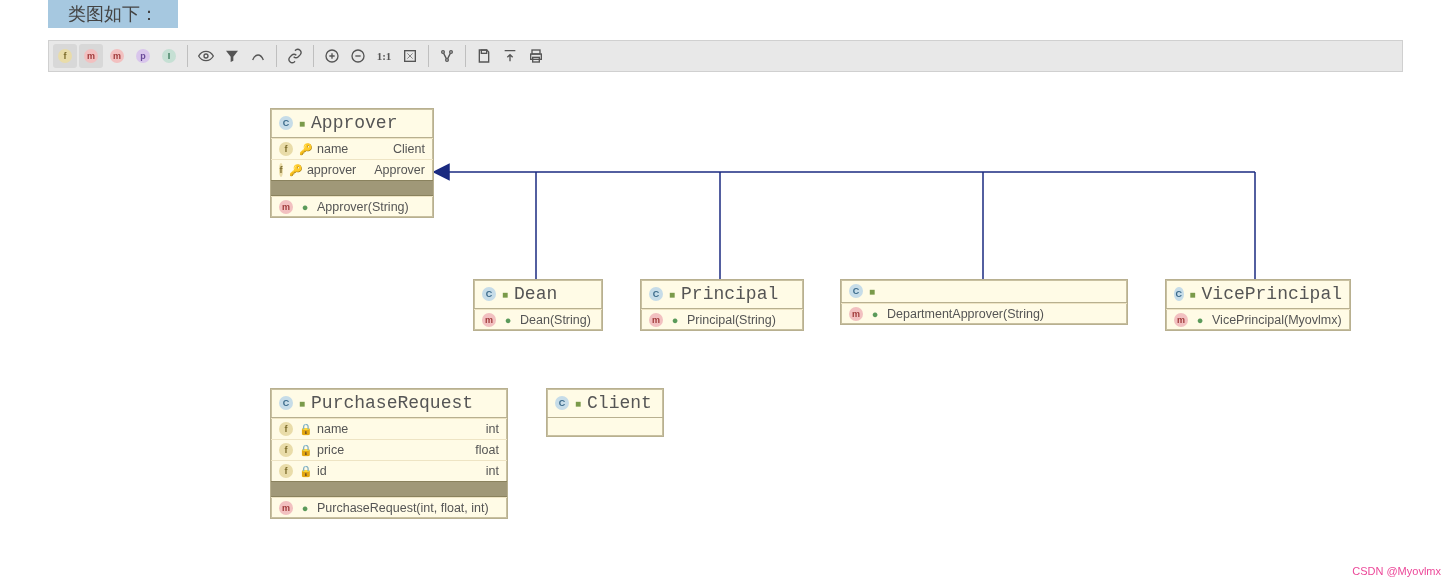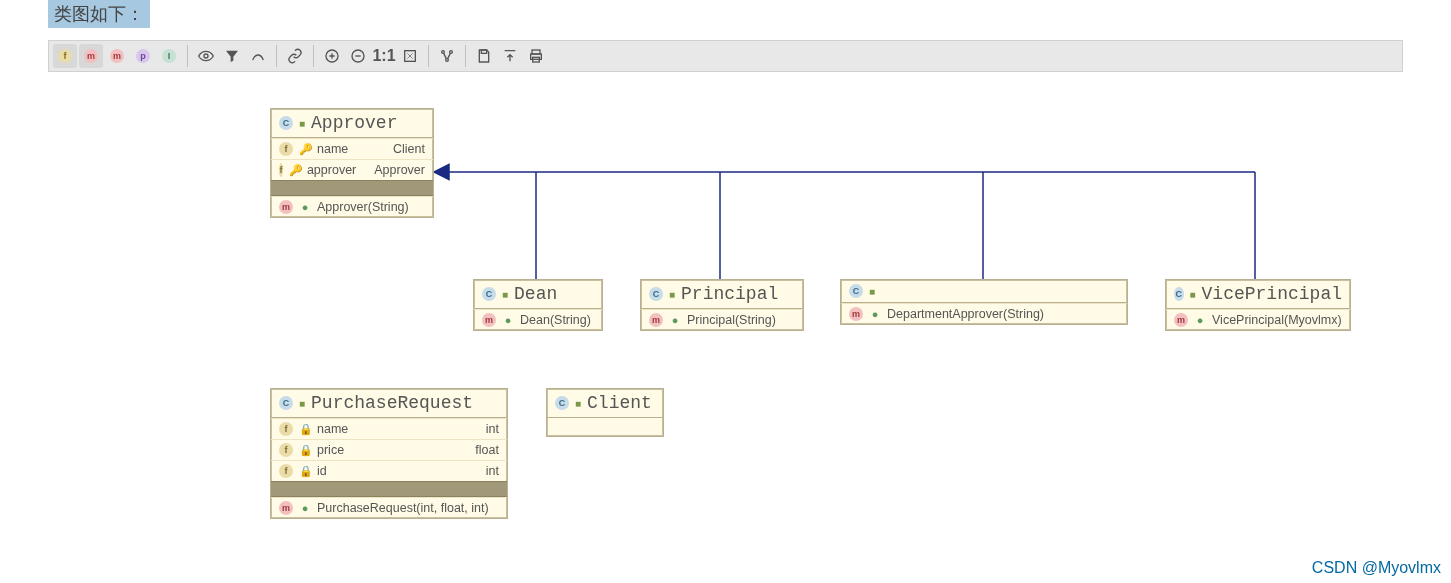--- a/index.html
+++ b/index.html
@@ -1,17 +1,17 @@
 <!DOCTYPE html>
 <html><head>
 <meta charset="utf-8">
 <style>
   body { margin:0; font-family:"Segoe UI",Arial,sans-serif; font-size:13px;
          background:#fff; color:#333; width:1451px; }
-  .highlight { background:#a6c8e0; color:#444; font-size:18px; padding:2px 6px;
+  .highlight { background:#a6c8e0; color:#444; font-size:18px; padding:2px 20px;
                display:inline-block; margin:0 0 0 48px; font-family:Liberation Mono, monospace;}
   .toolbar { margin:12px 48px 0 48px; height:30px; background:#e8e8e8;
              border:1px solid #d0d0d0; display:flex; align-items:center;
              padding:0 4px; gap:2px; }
   .tbtn { width:24px; height:24px; display:flex; align-items:center;
           justify-content:center; border-radius:3px; cursor:pointer; font-size:13px;
           color:#555;}
   .tbtn svg { width:16px; height:16px; }
   .badge { width:18px; height:18px; border-radius:50%; display:flex;
            align-items:center; justify-content:center; font-size:11px;
@@ -36,21 +36,21 @@
   .uml-row .type { margin-left:auto; padding-left:12px;}
   .uml-sep { height:14px; background:#a09878; border-top:1px solid #8a825e;
              border-bottom:1px solid #8a825e;}
   .mini { width:14px; height:14px; font-size:9px; }
   .vis  { width:12px; text-align:center; font-size:11px;}
   .vis-key { color:#a8903a; }
   .vis-lock{ color:#c07a3a; }
   .vis-pub { color:#5a9a5a; }
   .pkg { color:#7a9a4a; font-size:10px;}
 
-  .watermark{ position:absolute; right:10px; bottom:6px; color:#0369a1; font-size:16px;text-align:center;}
+  .watermark{ position:absolute; right:10px; bottom:6px; color:#ec4899; font-size:11px;text-align:center;}
 </style>
 </head>
 <body>
 
 
 
 <span class="highlight">类图如下：</span>
 
 <div class="toolbar">
   <div class="tbtn sel">
@@ -99,21 +99,21 @@
         <path d="M12 8v8M8 12h8"></path>
       </svg>
     </div>
   <div class="tbtn">
       <svg viewBox="0 0 24 24" fill="none" stroke="#555" stroke-width="2">
         <circle cx="12" cy="12" r="9"></circle>
         <path d="M8 12h8"></path>
       </svg>
     </div>
   <div class="tbtn">
-      <span style="font-size:16px;font-weight:bold;">1:1</span>
+      <span style="font-size:11px;font-weight:bold;font-family:Liberation Serif, serif;">1:1</span>
     </div>
   <div class="tbtn">
       <svg viewBox="0 0 24 24" fill="none" stroke="#555" stroke-width="2">
         <rect x="4" y="4" width="16" height="16"></rect>
         <path d="M8 8l8 8M16 8l-8 8" stroke-width="1"></path>
       </svg>
     </div>
   <div class="sep"></div>
   <div class="tbtn">
       <svg viewBox="0 0 24 24" fill="none" stroke="#555" stroke-width="2">

